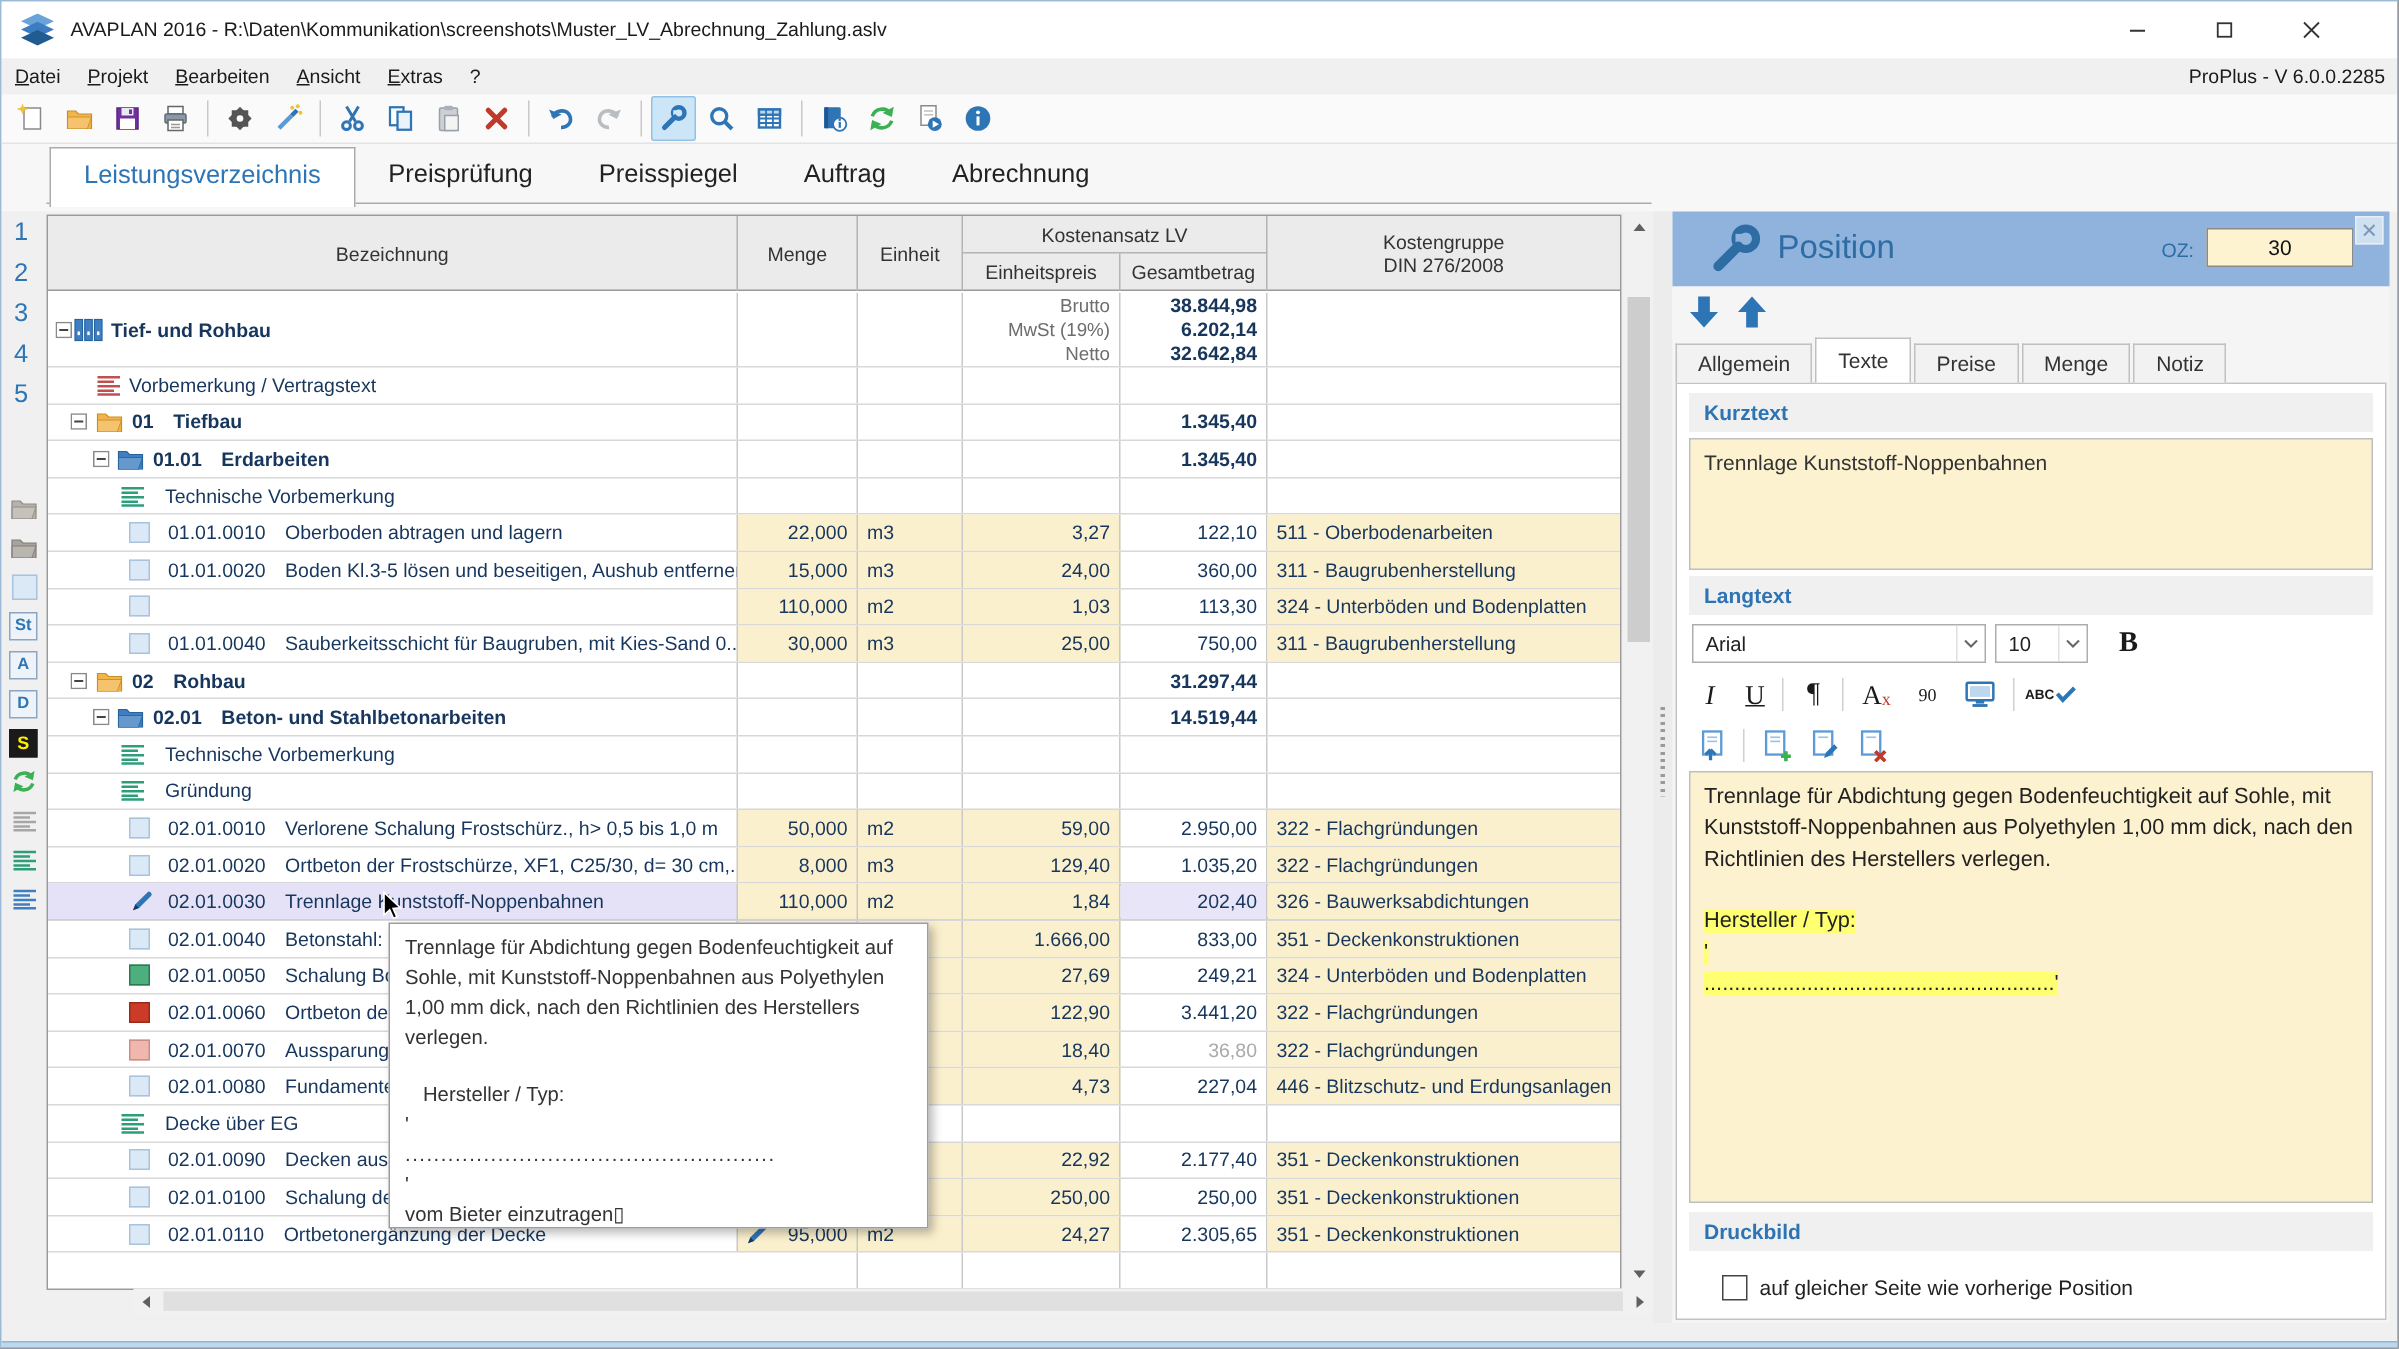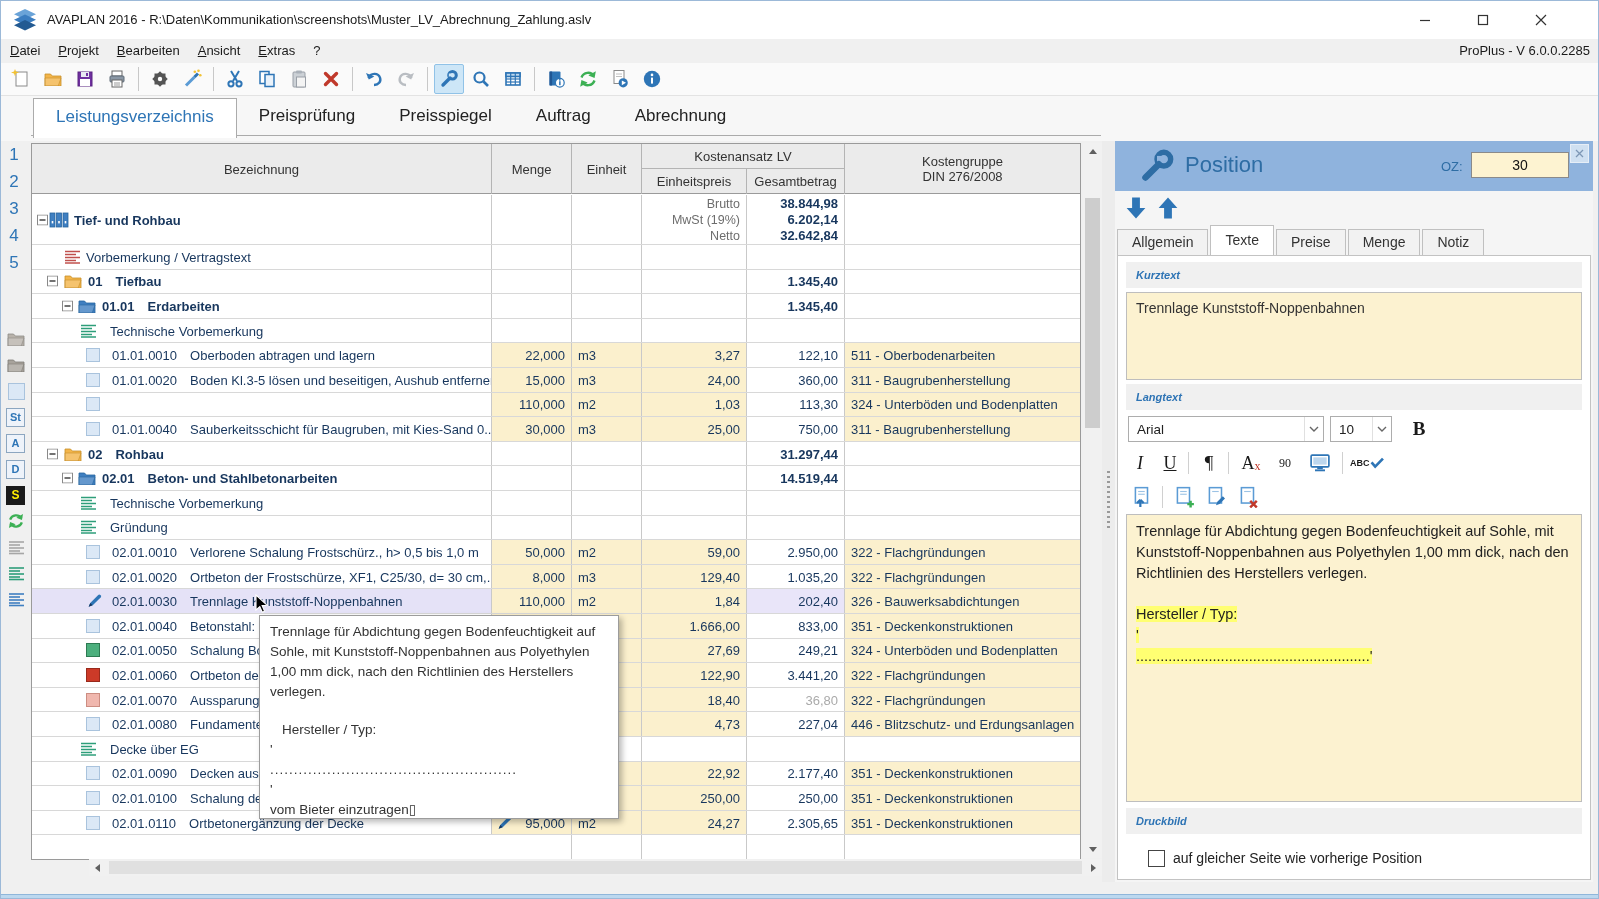--- a/index.html
+++ b/index.html
@@ -90,21 +90,21 @@
   .p-ozlabel{position:absolute;left:326px;top:18px;font-size:13px;color:#2e6da4;}
   .p-ozinput{position:absolute;left:356px;top:11px;width:98px;height:26px;background:#fdf3d1;border:1px solid #8a8a8a;box-sizing:border-box;font-size:14px;color:#111;display:flex;align-items:center;justify-content:center;}
   .p-close{position:absolute;right:4px;top:3px;width:17px;height:17px;border:1px solid #e6eef7;background:#cfe0f1;display:flex;align-items:center;justify-content:center;}
   .p-arrows{position:absolute;left:0;top:50px;width:478px;height:36px;background:#f5f5f5;}
   .p-arrow{position:absolute;top:4px;}
   .p-tabs{position:absolute;left:2px;top:86px;width:476px;height:28px;display:flex;align-items:flex-end;}
   .ptab{padding:0 14px;line-height:24px;height:25px;font-size:14px;color:#333;background:#f2f2f2;border:1px solid #c0c0c0;border-bottom:none;margin-right:2px;position:relative;z-index:1;}
   .ptab.active{background:#fff;height:29px;line-height:28px;z-index:3;}
   .p-content{position:absolute;left:2px;top:114px;width:474px;height:625px;background:#fff;border:1px solid #c3c3c3;box-sizing:border-box;}
   .p-sec{position:absolute;left:8px;width:456px;height:26px;background:#f0f0f0;display:flex;align-items:center;}
-  .p-sec span{margin-left:10px;font-size:11px;font-weight:bold;color:#2e74b5;font-style:italic;}
+  .p-sec span{margin-left:10px;font-size:14px;font-weight:bold;color:#2e74b5;}
   .p-kurz{position:absolute;left:8px;top:36px;width:456px;height:88px;background:#fcf2d0;border:1px solid #bebebe;box-sizing:border-box;padding:7px 9px;font-size:14px;color:#333;}
   .combo{position:absolute;height:26px;background:#fff;border:1px solid #adadad;box-sizing:border-box;display:flex;align-items:center;}
   .combo .cval{flex:1;font-size:13.5px;color:#222;padding-left:8px;}
   .combo .cbtn{width:18px;height:100%;display:flex;align-items:center;justify-content:center;border-left:1px solid #e0e0e0;}
   .fbtn{position:absolute;display:flex;align-items:center;justify-content:center;color:#1a1a1a;}
   .serif{font-family:"Liberation Serif",serif;}
   .vsep{position:absolute;width:1px;height:22px;background:#d0d0d0;}
   .p-editor{position:absolute;left:8px;top:258px;width:456px;height:288px;background:#fcf2d0;border:1px solid #bebebe;box-sizing:border-box;padding:6px 9px;font-size:14.5px;color:#222;line-height:21px;}
   .hl{background:#ffff72;}
   .ed-blank{height:20px;}

